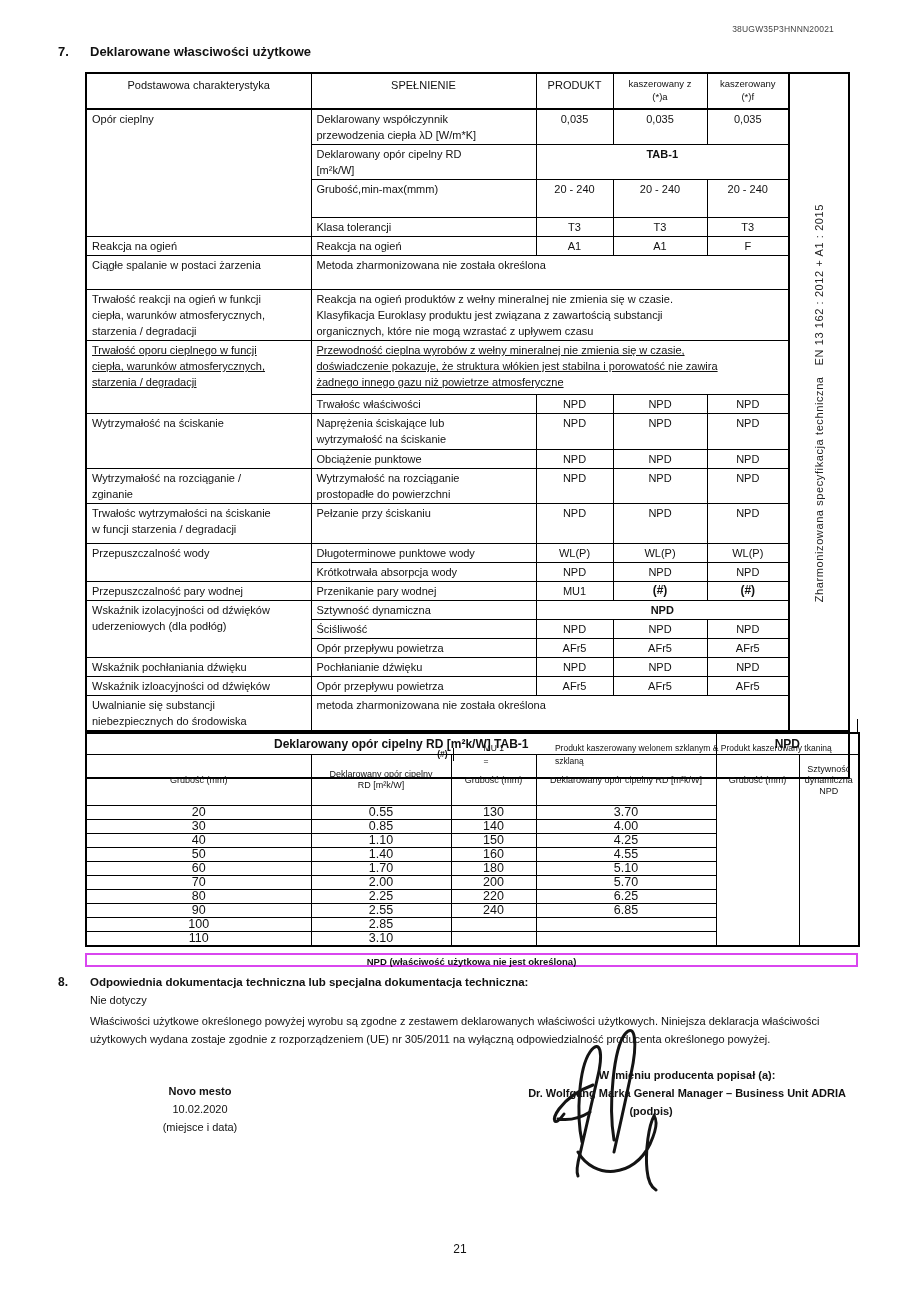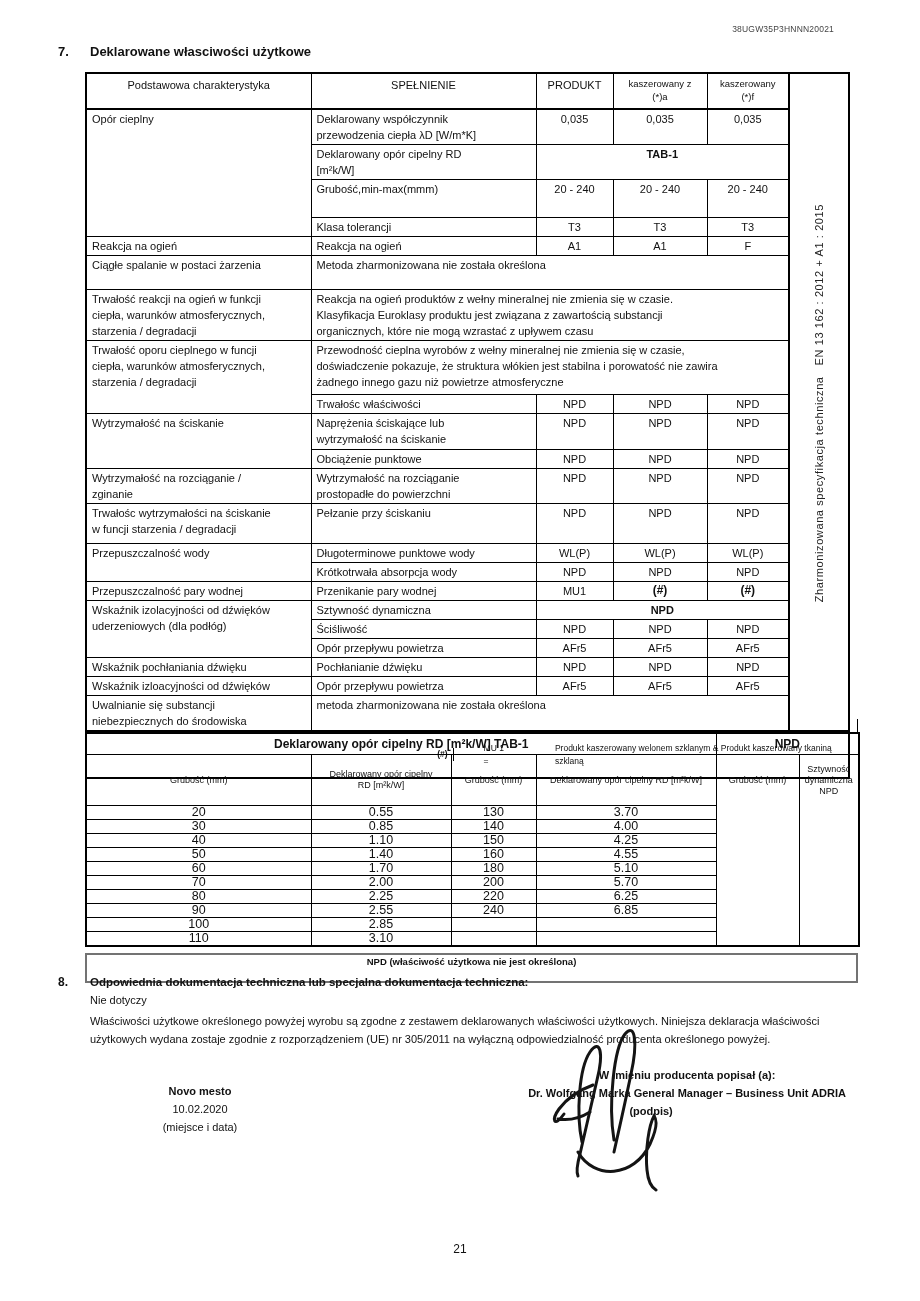--- a/index.html
+++ b/index.html
@@ -21,42 +21,42 @@
   .t1 tr.hd td{text-align:center;border-bottom:2px solid #000;padding-top:3px;}
   .t1 td.sm{font-size:9.5px;line-height:13px;}
   .t1 td.val{text-align:center;margin-top:40px;}
   .b{font-weight:bold;}
   .t1 td.hash{font-size:12px;font-weight:bold;line-height:14px;}
   .t1 td.vcell{border-left:2px solid #000;vertical-align:middle;text-align:center;padding:0;}
   .vtext{writing-mode:vertical-rl;transform:rotate(180deg);white-space:pre;font-size:11px;
          letter-spacing:.6px;margin:0 auto;color:#222;}
   tr.h18{height:18px;} tr.h28{height:28px;} tr.h32{height:32px;} tr.h34{height:34px;}
   tr.h36{height:36px;} tr.h38{height:38px;} tr.h40{height:40px;} tr.h50{height:50px;}
-  tr.h54{height:54px;}
+  tr.h54{height:54px;text-decoration:underline;}
   .t1 tr.fnrow td{border-top:2px solid #000;padding:0;}
   .fn{display:flex;align-items:center;height:13px;line-height:13px;font-size:8.5px;}
   .fn .hh{width:385px;text-align:right;padding-right:5px;border-right:1px solid #000;
           box-sizing:border-box;font-weight:bold;height:13px;}
   .fn .mu{margin-left:30px;}
   .fn .tx{margin-left:45px;}
 
   
   .spacer{position:absolute;top:719px;left:85px;width:773px;height:13px;
           border-left:1px solid #000;border-right:1px solid #000;box-sizing:border-box;}
   .t2{position:absolute;top:732px;left:85px;border-collapse:collapse;table-layout:fixed;
       width:773px;border:2px solid #000;}
   .t2 td{border:1px solid #000;text-align:center;overflow:hidden;padding:0;}
   .t2 tr.title td{font-weight:bold;font-size:12px;height:20px;vertical-align:middle;}
   .t2 tr.chead td{font-size:9px;height:50px;vertical-align:middle;line-height:11px;
                   white-space:pre-line;}
   .t2 tbody td{font-size:12.5px;height:13px;line-height:13px;}
   .t2 tbody td:nth-child(n+5){border-top:none;border-bottom:none;}
   .npdbar{position:absolute;top:953px;left:85px;width:773px;box-sizing:border-box;
-          border:2px solid #737373;text-align:center;font-weight:bold;font-size:9.5px;
-          height:30px;line-height:13px;}
+          border:2px solid #d946ef;text-align:center;font-weight:bold;font-size:9.5px;
+          height:14px;line-height:13px;}
 
   
   .s8{position:absolute;top:975px;left:58px;width:810px;}
   .s8-body{margin:4px 0 0 32px;width:772px;font-size:11px;line-height:17.5px;
            white-space:pre-line;}
   .s8-line1{margin:3px 0 0 32px;font-size:11px;line-height:17px;}
 
   
   .sig-left{position:absolute;top:1082px;left:120px;width:160px;text-align:center;
             font-size:11px;line-height:18px;}

